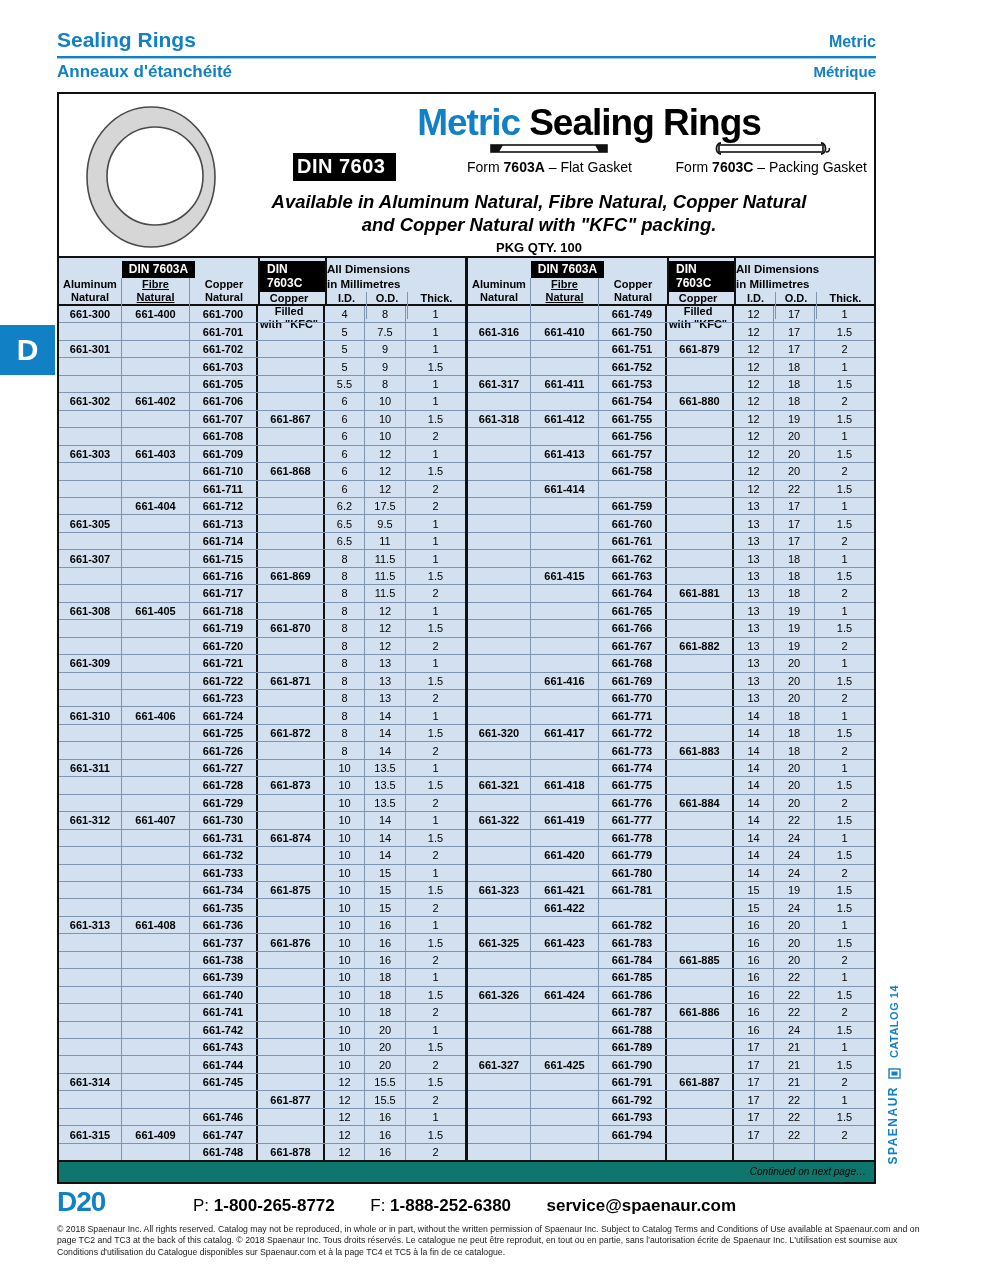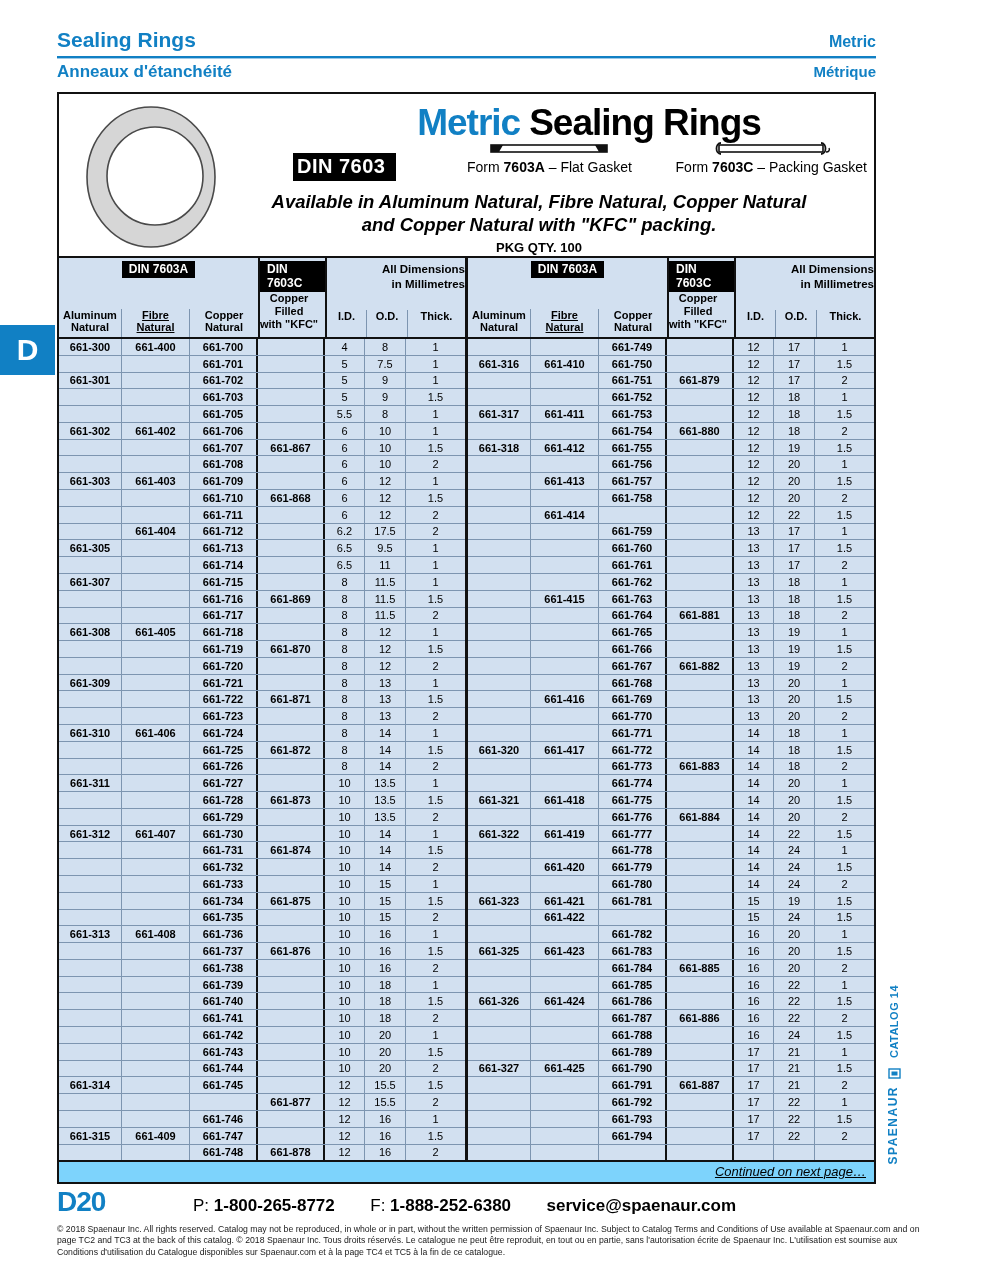--- a/index.html
+++ b/index.html
@@ -31,49 +31,49 @@
   .formlabel b { font-weight:bold; }
 
   .avail { position:absolute; left:150px; top:97px; width:660px; text-align:center; font-style:italic; font-weight:bold; font-size:18.5px; line-height:1.22; }
   .pkgqty { position:absolute; left:150px; top:146px; width:660px; text-align:center; font-weight:bold; font-size:13px; }
 
   
   .tableswrap { position:absolute; left:0; top:162px; width:100%; height:906px; border-top:2px solid #111; border-bottom:2px solid #111; display:flex; background:#d2e0f0; }
   .ctable { flex:1 1 0; display:flex; flex-direction:column; min-width:0; }
   .tdivider { flex:0 0 3px; background:#111; }
 
-  .thead { height:81px; display:flex; border-bottom:2px solid #111; background:#d2e0f0; }
+  .thead { height:48px; display:flex; border-bottom:2px solid #111; background:#d2e0f0; }
   .hg { display:flex; flex-direction:column; justify-content:space-between; }
   .hg-a { flex:0 0 199px; border-right:2px solid #111; }
   .hg-c { flex:0 0 67px; border-right:2px solid #111; align-items:flex-start; justify-content:flex-start; }
   .hg-d { flex:1 1 auto; }
   .badge-wrap { display:flex; justify-content:center; padding-top:3px; }
   .hbadge { background:#000; color:#fff; font-weight:bold; font-size:12px; padding:1px 7px 2px 7px; }
   .hcols { display:flex; }
   .hcol { white-space:pre-line; text-align:center; font-weight:bold; font-size:11px; line-height:1.15; padding-bottom:3px; }
   .hcol.w1 { flex:0 0 63px; border-right:1px solid #7d95b0; }
   .hcol.w2 { flex:0 0 68px; border-right:1px solid #7d95b0;text-decoration:underline; }
   .hcol.w3 { flex:0 0 68px; }
   .kfc-label { white-space:pre-line; text-align:center; font-weight:bold; font-size:11px; line-height:1.2; padding-bottom:2px; }
-  .dims-title { white-space:pre-line; text-align:right; font-weight:bold; font-size:11.5px; line-height:1.3; padding-top:4px; }
+  .dims-title { white-space:pre-line; text-align:left; font-weight:bold; font-size:11.5px; line-height:1.3; padding-top:4px; }
   .hdims { display:flex; }
   .hdim { text-align:center; font-weight:bold; font-size:11px; padding-bottom:15px; }
   .hdim.d1 { flex:0 0 40px; border-right:1px solid #7d95b0; }
   .hdim.d2 { flex:0 0 41px; border-right:1px solid #7d95b0; }
   .hdim.d3 { flex:1 1 auto; }
 
   .tbody { flex:1 1 auto; display:flex; flex-direction:column; }
   .trow { flex:1 1 0; display:grid; grid-template-columns:63px 68px 68px 67px 40px 41px 1fr; border-top:1px solid #7d95b0; }
   .trow:first-child { border-top:none; }
   .cell { display:flex; align-items:center; justify-content:center; font-size:11px; overflow:hidden; }
   .cell.part { font-weight:bold; }
   .cell.c0, .cell.c1, .cell.c4, .cell.c5 { border-right:1px solid #7d95b0; }
   .cell.c2, .cell.c3 { border-right:2px solid #111; }
 
-  .continued { position:absolute; left:0; bottom:0; width:100%; height:20px; background:#7dd3fc; font-style:italic; font-size:13px; text-align:right; padding-right:8px; line-height:20px;text-decoration:underline; }
+  .continued { position:absolute; left:0; bottom:0; width:100%; height:20px; background:#0f766e; font-style:italic; font-size:10px; text-align:right; padding-right:8px; line-height:20px; }
 
   
   .dtab { position:absolute; left:0; top:325px; width:55px; height:50px; background:#1180c4; color:#fff; font-weight:bold; font-size:30px; display:flex; align-items:center; justify-content:center; }
 
   
   .vlabel { position:absolute; color:#1180c4; font-weight:bold; writing-mode:vertical-rl; transform:rotate(180deg); white-space:nowrap; }
   .v-catalog { left:888px; top:985px; font-size:11px; letter-spacing:0.5px; }
   .v-brand { left:886px; top:1086px; font-size:12px; letter-spacing:1.5px; }
   .brandmark { position:absolute; left:888px; top:1068px; }
 

